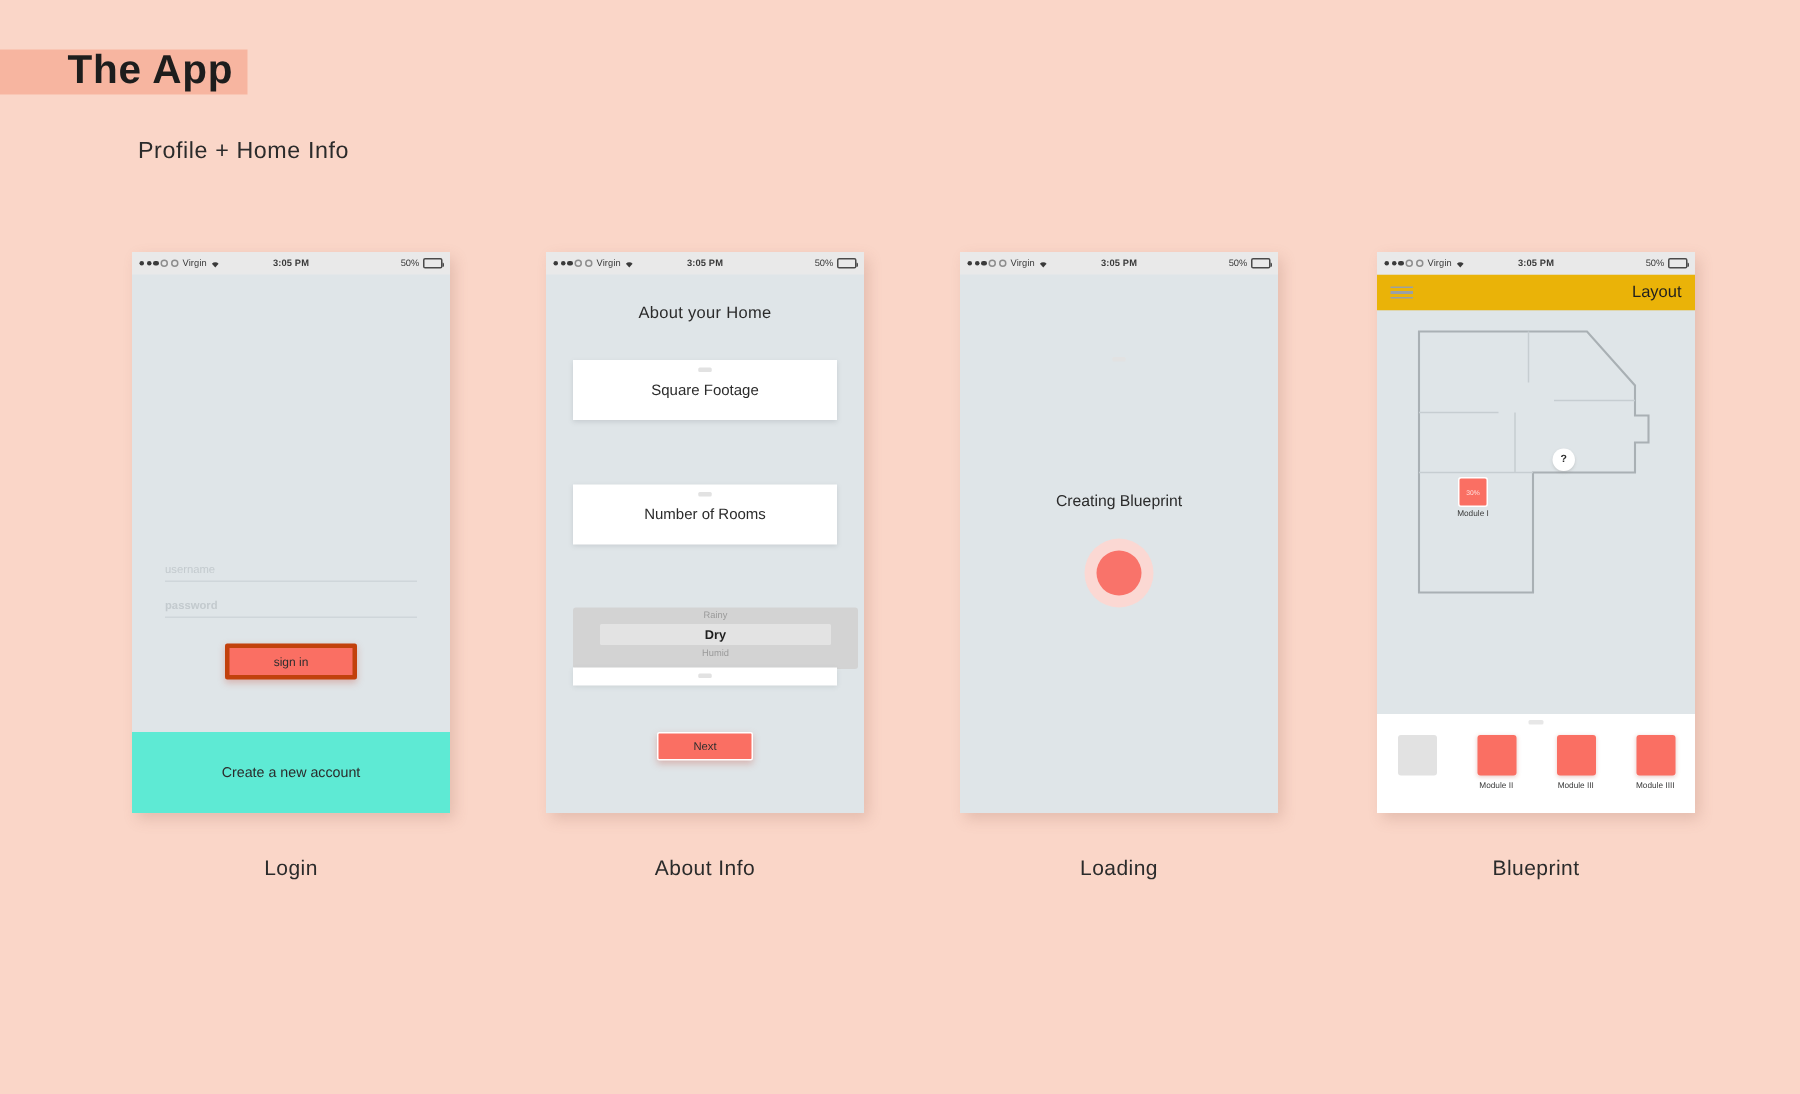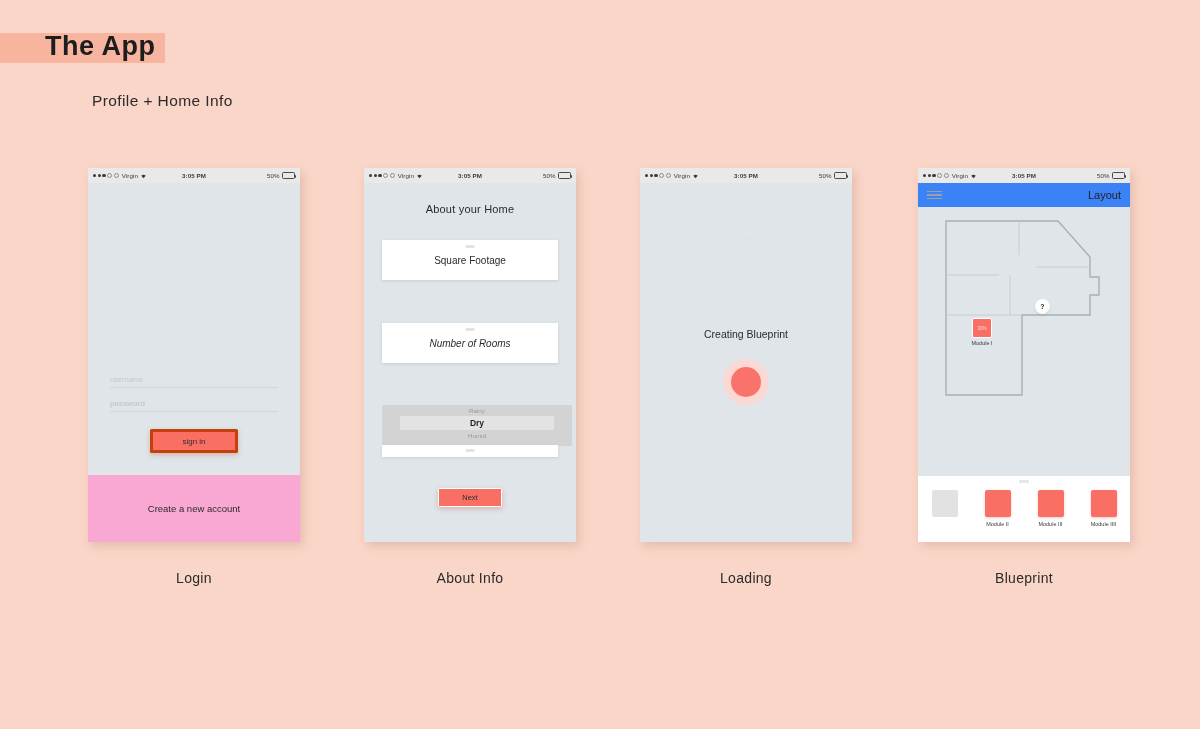--- a/index.html
+++ b/index.html
@@ -166,22 +166,22 @@
     box-shadow: 0 2px 5px rgba(200,90,75,0.35);
     display: flex;
     align-items: center;
     justify-content: center;
     font-size: 8px;
     color: #2e2e2e;
   }
   .footer-bar {
     position: absolute;
     left: 0; right: 0; bottom: 0;
-    height: 67px;
-    background: #f9a8d4;
+    height: 54px;
+    background: #5eead4;
     display: flex;
     align-items: center;
     justify-content: center;
     font-size: 9.5px;
     color: #2b2b2b;
   }
 
   
   .page-title {
     position: absolute;
@@ -209,21 +209,21 @@
     position: absolute;
     top: 5px;
     left: 50%;
     transform: translateX(-50%);
     width: 9px;
     height: 3px;
     background: #e2e2e2;
     border-radius: 1px;
   }
   .card-sqft { top: 57px; }
-  .card-rooms { top: 140px; font-style: italic; }
+  .card-rooms { top: 140px; }
 
   .picker {
     position: absolute;
     left: 18px;
     top: 222px;
     width: 190px;
     height: 41px;
     background: #d3d3d3;
     border-radius: 2px;
     overflow: hidden;
@@ -317,21 +317,21 @@
   .spinner-core {
     width: 30px;
     height: 30px;
     border-radius: 50%;
     background: #f9736a;
   }
 
   
   .navbar {
     height: 24px;
-    background: #3b82f6;
+    background: #eab308;
     display: flex;
     align-items: center;
     padding: 0 9px;
     flex: none;
     box-shadow: 0 1px 2px rgba(150,150,150,0.18);
   }
   .hamburger { display: flex; flex-direction: column; gap: 2.5px; }
   .hamburger span {
     display: block;
     width: 15px;

